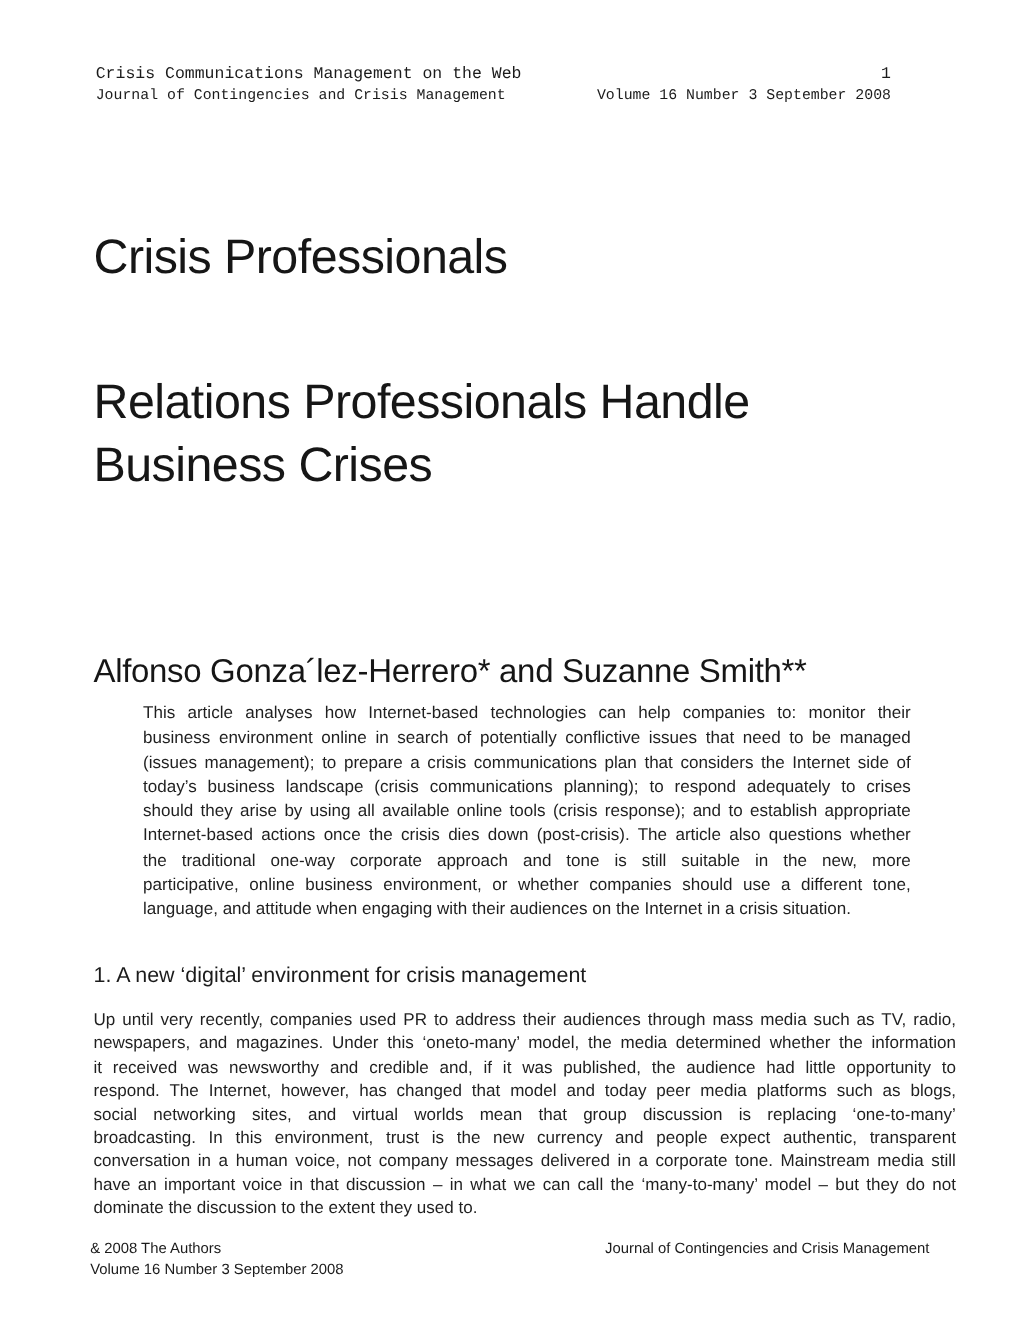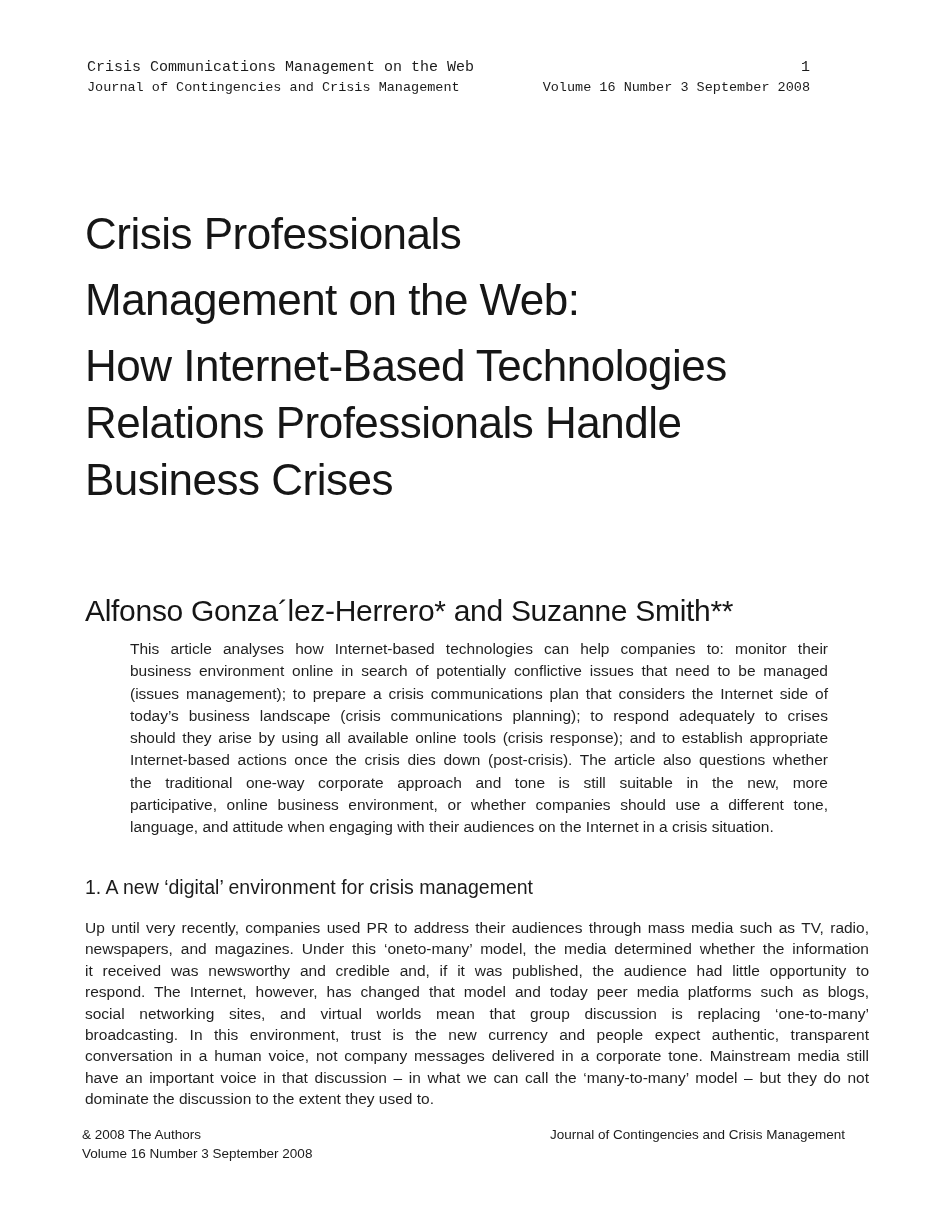--- a/index.html
+++ b/index.html
@@ -120,25 +120,23 @@
       <span>1</span>
     </div>
     <div class="rh-row rh-row2">
       <span>Journal of Contingencies and Crisis Management</span>
       <span>Volume 16 Number 3 September 2008</span>
     </div>
   </header>
 
   <h1 class="title1">
       <div class="line">Crisis Professionals</div>
-      <div class="line">Management on the Web:</div>
     </h1>
 
   <h1 class="title2">
-      <div class="line">How Internet-Based Technologies</div>
       <div class="line">Relations Professionals Handle</div>
       <div class="line">Business Crises</div>
     </h1>
 
   <div class="authors">Alfonso Gonza´lez-Herrero* and Suzanne Smith**</div>
 
   <div class="abstract jlines">
       <div class="line">This article analyses how Internet-based technologies can help companies to: monitor their</div>
       <div class="line">business environment online in search of potentially conflictive issues that need to be managed</div>
       <div class="line">(issues management); to prepare a crisis communications plan that considers the Internet side of</div>

